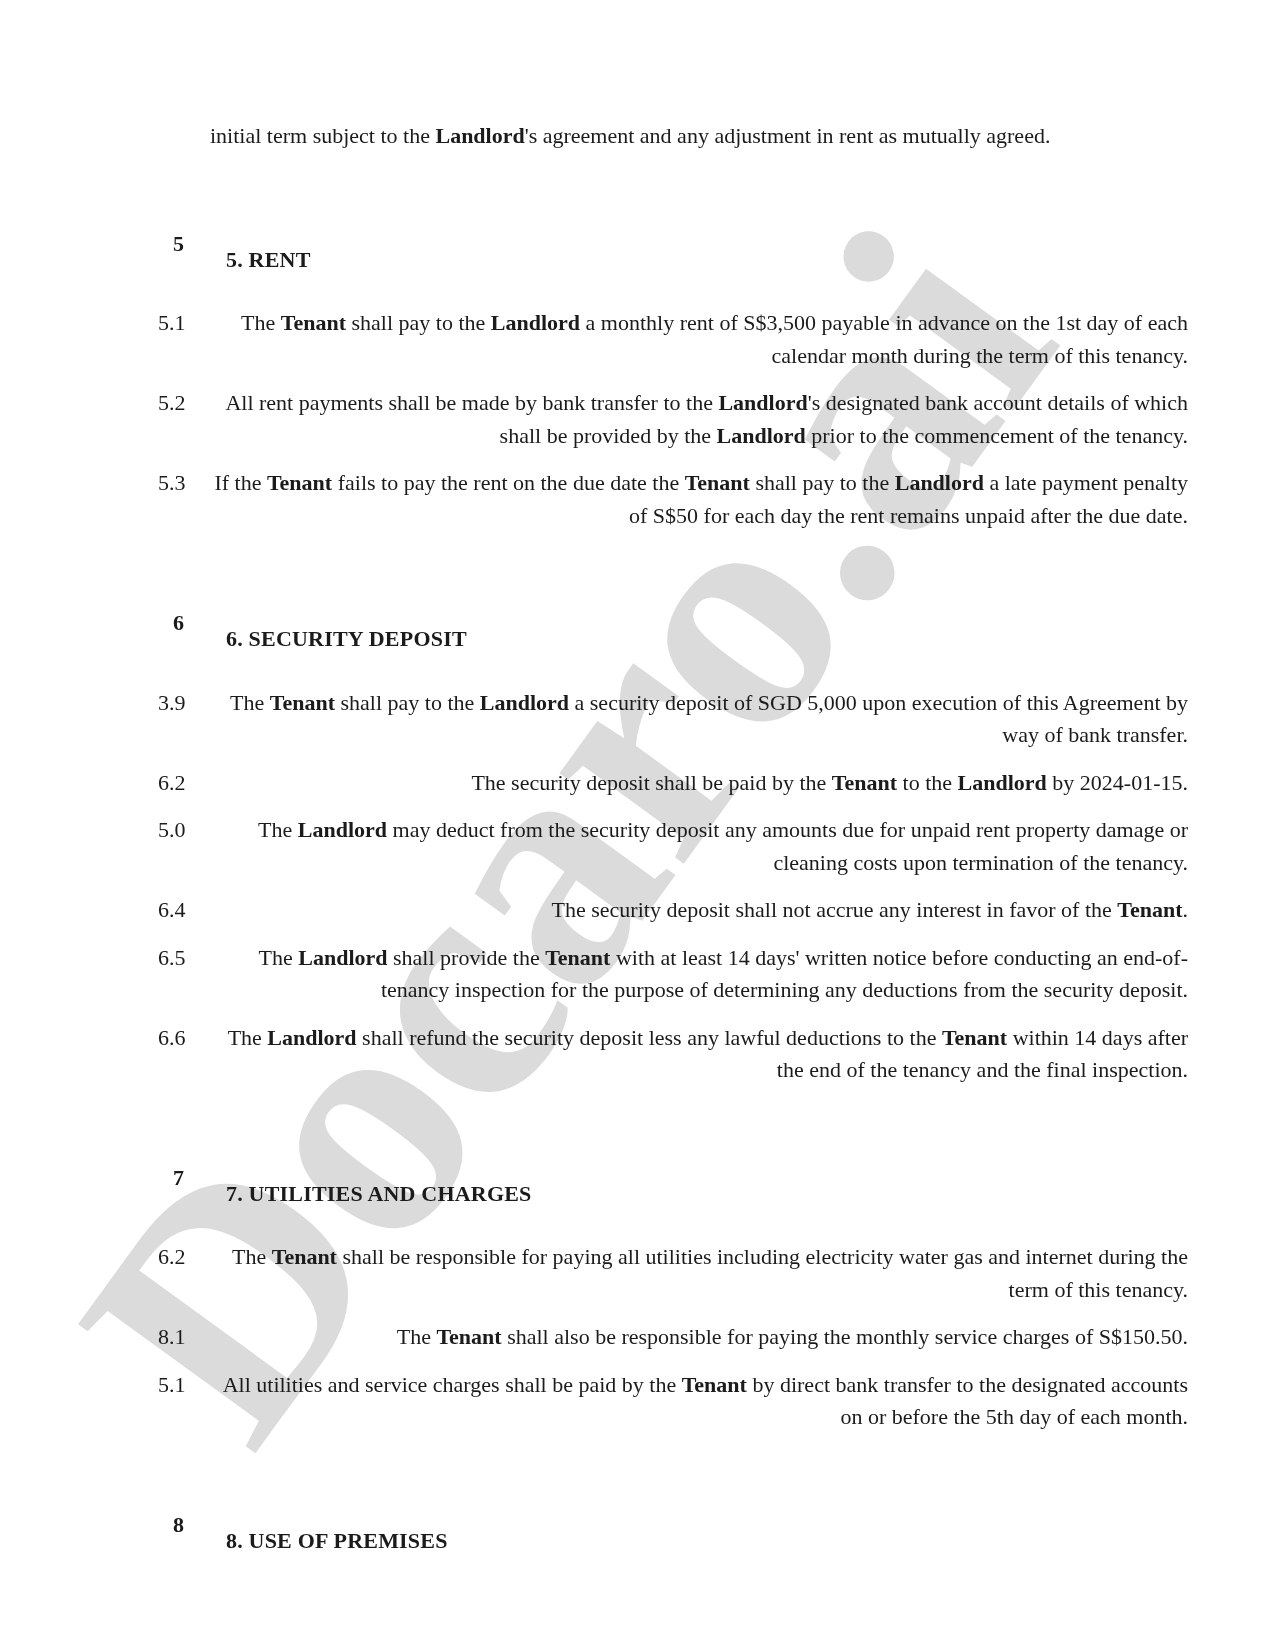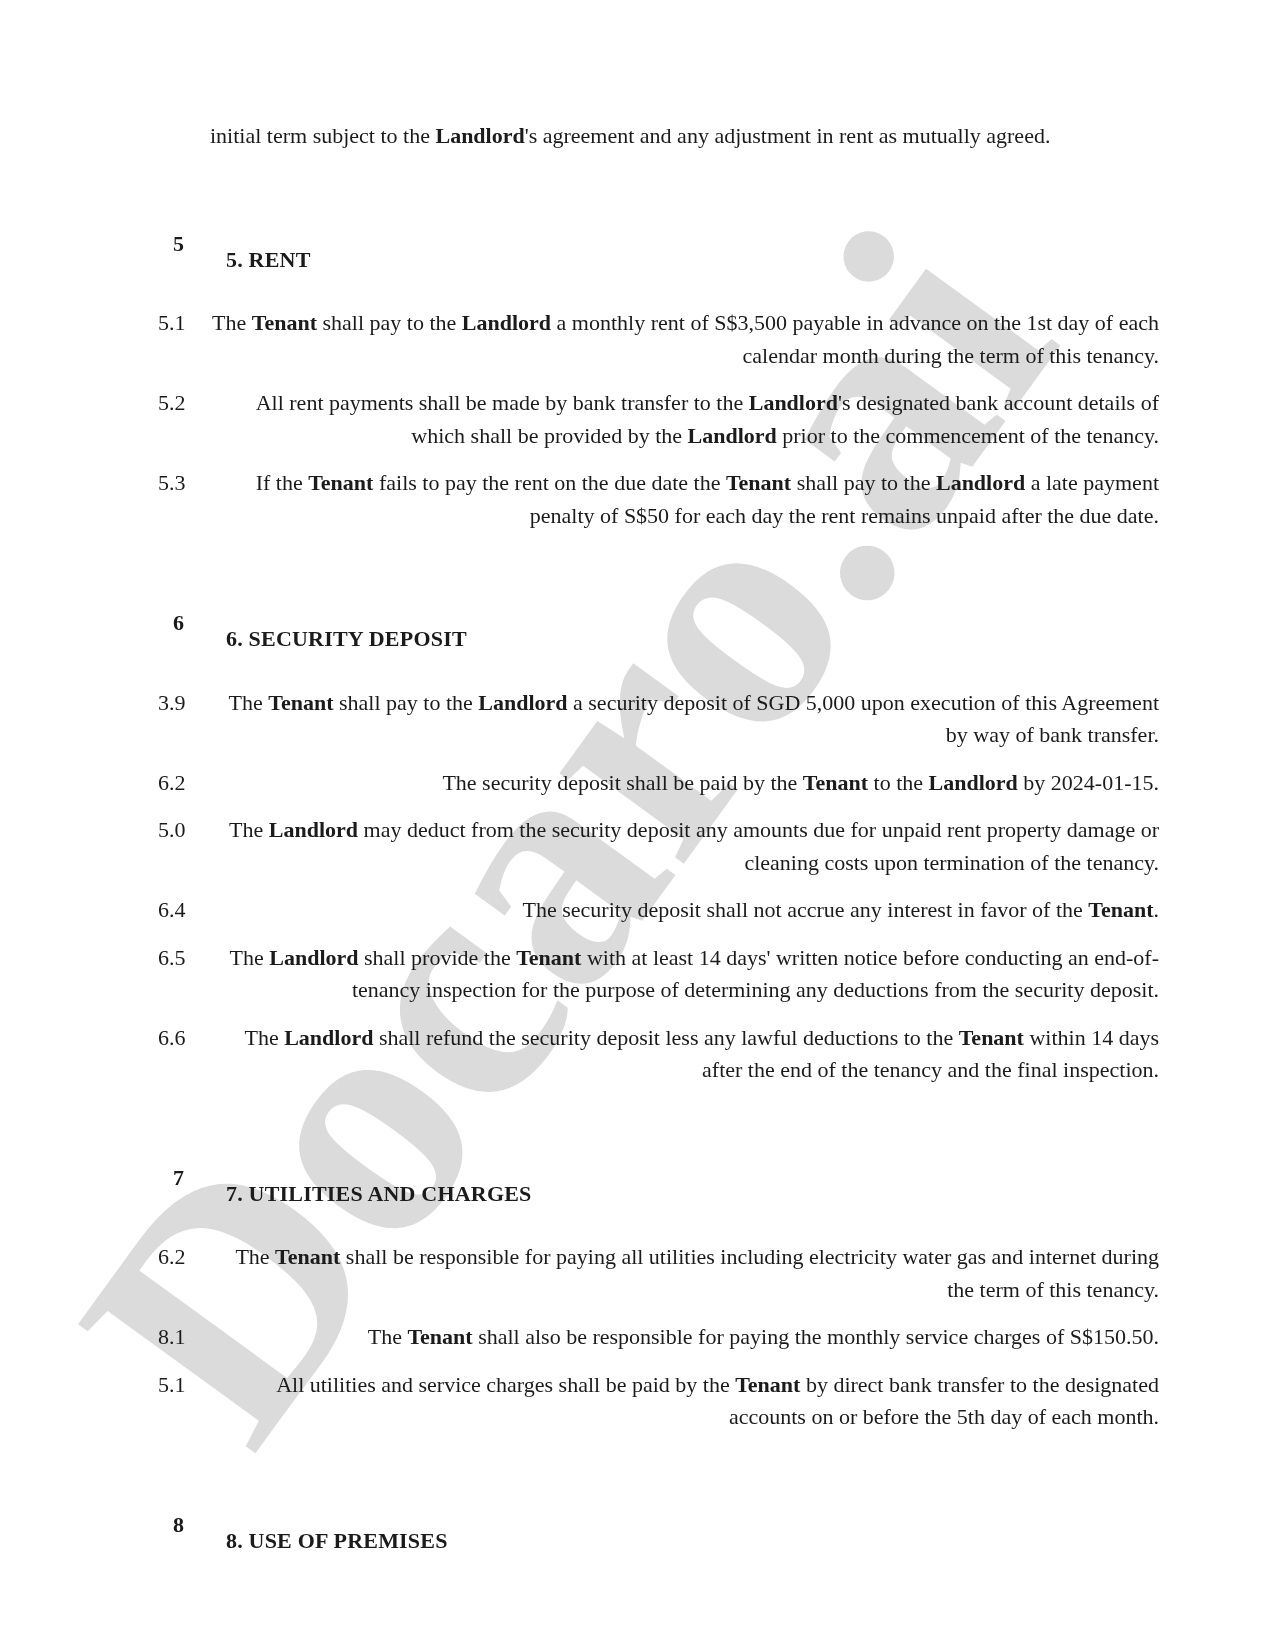--- a/index.html
+++ b/index.html
@@ -18,21 +18,21 @@
   .watermark-svg {
     position: absolute;
     left: 0;
     top: 0;
     pointer-events: none;
   }
   .doc {
     position: relative;
     box-sizing: border-box;
     width: 1275px;
-    padding: 120px 116px 0 158px;
+    padding: 120px 87px 0 158px;
     font-size: 22px;
     line-height: 32.5px;
     color: #1b1b1b;
   }
   .para {
     margin: 0;
     padding-left: 52px;
   }
   .section {
     margin-top: 75px;

